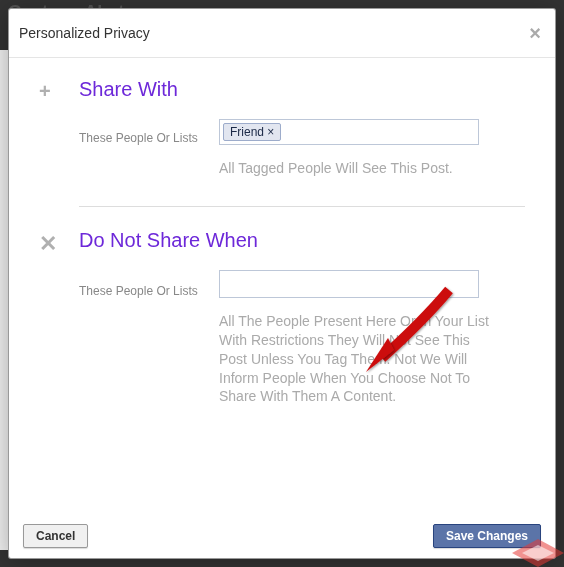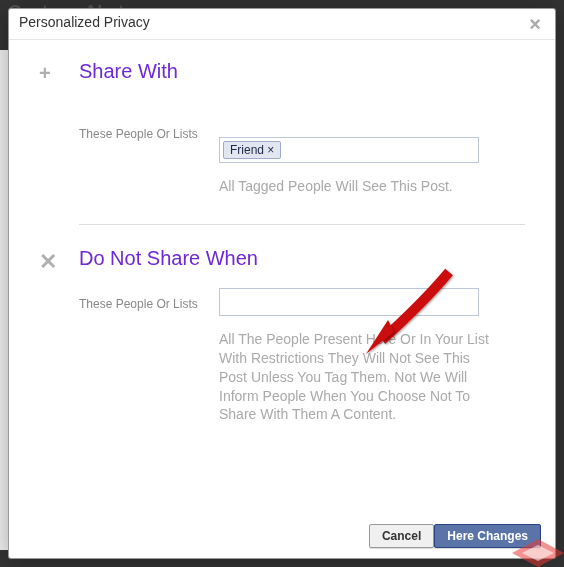--- a/index.html
+++ b/index.html
@@ -37,24 +37,25 @@
       bottom: 8px;
       background: #fff;
       border: 1px solid rgba(0,0,0,0.4);
       box-shadow: 0 2px 26px rgba(0,0,0,0.3);
       border-radius: 3px;
       z-index: 10;
       display: flex;
       flex-direction: column;
     }
     .modal-header {
-      padding: 5px 10px;
+      padding: 14px 10px;
       border-bottom: 1px solid #e5e5e5;
       display: flex;
       justify-content: space-between;
+      align-items: center;
     }
     .modal-title {
       font-size: 14px;
       color: #333;
       font-weight: normal;
     }
     .close-btn {
       color: #aaa;
       font-size: 20px;
       line-height: 1;
@@ -86,41 +87,40 @@
     }
     .section-title {
       font-size: 20px;
       color: #6d28d9;
       font-weight: 500;
       margin-bottom: 18px;
     }
     .field-row {
       display: flex;
       margin-bottom: 12px;
-      align-items: center;
+      align-items: flex-end;
     }
     .field-label {
       width: 140px;
       font-size: 12px;
       color: #888;
       padding-top: 4px;
       flex-shrink: 0;
     }
     .field-control {
       flex: 1;
     }
     .token-input {
       border: 1px solid #bdc7d8;
       padding: 2px;
       min-height: 24px;
       width: 260px;
       background: #fff;
       display: flex;
       align-items: center;
-      margin-top: 36px;
     }
     .token {
       display: inline-block;
       background: #e2e6f0;
       border: 1px solid #9daccb;
       border-radius: 2px;
       padding: 1px 6px;
       font-size: 12px;
       color: #1c2a47;
       margin: 1px;
@@ -147,21 +147,21 @@
       max-width: 270px;
     }
     .divider {
       border: none;
       border-top: 1px solid #ddd;
       margin: 18px 0 22px 40px;
     }
     .modal-footer {
       padding: 10px 14px;
       display: flex;
-      justify-content: flex-end;
+      justify-content: space-between;
       gap: 0;
     }
     .btn {
       font-size: 12px;
       padding: 4px 12px;
       border: 1px solid;
       cursor: pointer;
       font-weight: bold;
       border-radius: 2px;
     }
@@ -253,20 +253,20 @@
         </filter>
       </defs>
       <path d="M 95 10 Q 70 40 28 78" stroke="#cc1111" stroke-width="10" fill="none" filter="url(#ds)"></path>
       <polygon points="12,92 40,70 34,58" fill="#cc1111" filter="url(#ds)"></polygon>
     </svg>
 
   </div>
 
   <div class="modal-footer">
     <button class="btn btn-cancel">Cancel</button>
-    <button class="btn btn-save">Here Changes</button>
+    <button class="btn btn-save">Save Changes</button>
   </div>
 </div>
 
 <svg class="bottom-overlay" viewBox="0 0 52 28">
   <polygon points="0,14 26,0 52,14 26,28" fill="#e53935" opacity="0.55"></polygon>
   <polygon points="10,14 26,6 42,14 26,22" fill="#fff" opacity="0.55"></polygon>
 </svg>
 
 </body></html>

